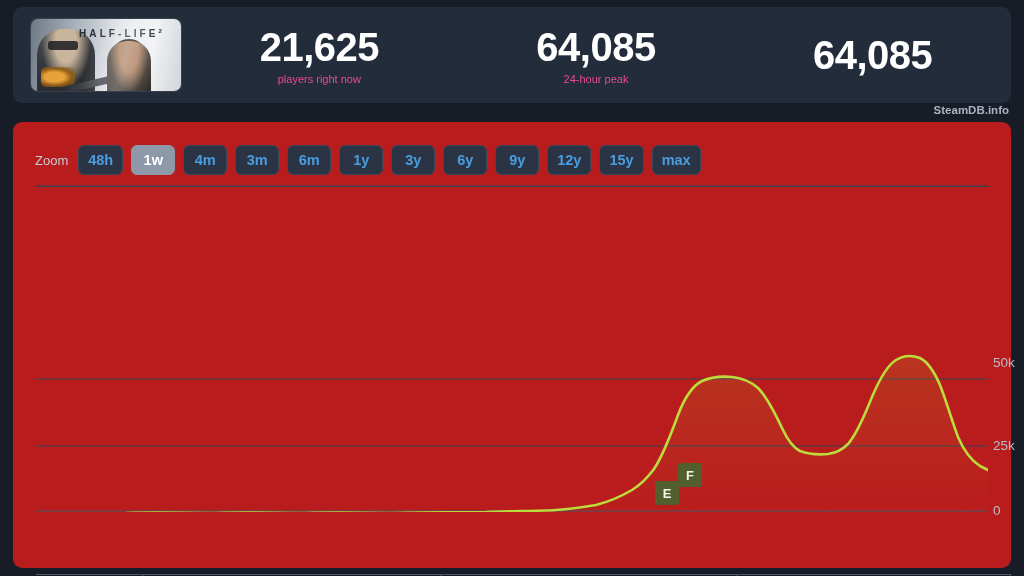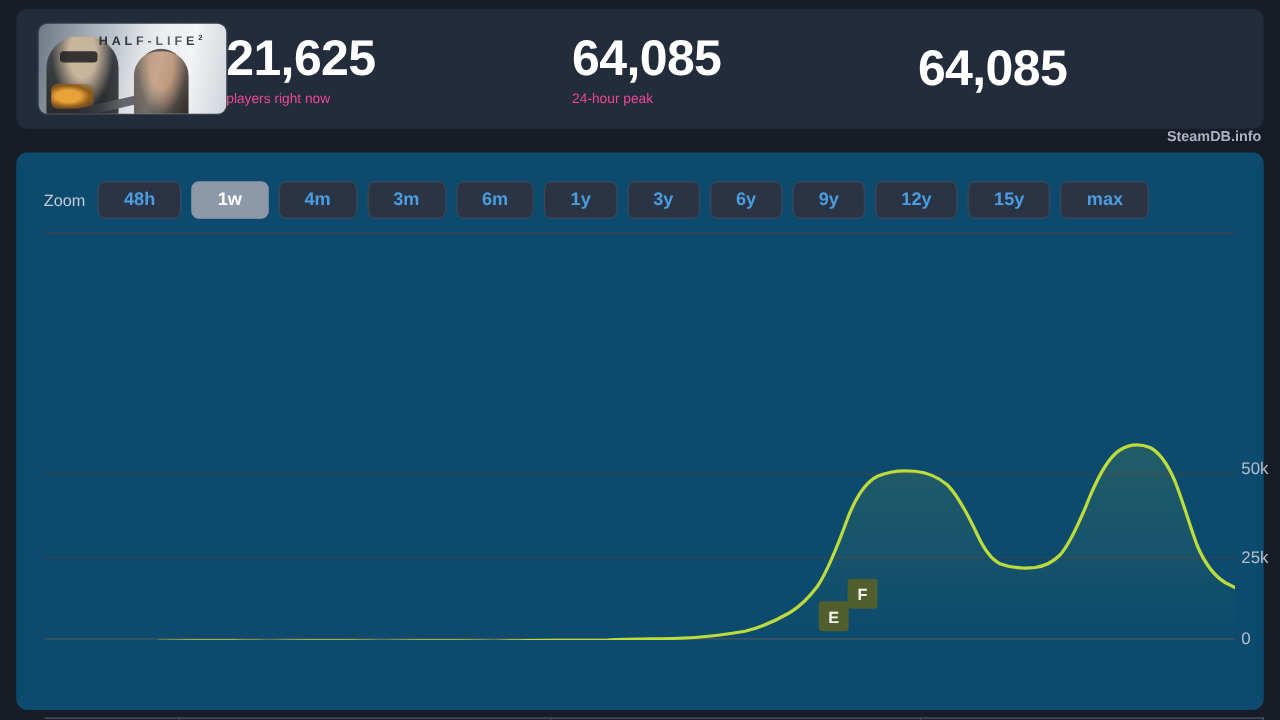--- a/index.html
+++ b/index.html
@@ -60,46 +60,46 @@
     font-size:10px;letter-spacing:3.1px;font-weight:bold;
     color:#2a2e33;white-space:nowrap;
   }
   .cap-title sup{font-size:6px;letter-spacing:0;}
   .cap-sheen{
     position:absolute;inset:0;
     background:linear-gradient(105deg,rgba(255,255,255,0) 40%,rgba(255,255,255,.28) 62%,rgba(255,255,255,0) 80%);
     pointer-events:none;
   }
 
-  .stat{flex:1;text-align:left;}
+  .stat{flex:1;text-align:center;}
   .stat .num{
     font-size:40px;font-weight:bold;color:#ffffff;letter-spacing:-0.5px;line-height:1.05;
   }
   .stat .lbl{
     font-size:11px;color:#ec4899;margin-top:5px;
   }
 
   .attrib{
     position:absolute;right:15px;top:104px;
     font-size:11.5px;font-weight:bold;color:#aab3bf;
   }
 
   
   .chart-panel{
     position:absolute;left:13px;top:122px;width:998px;height:446px;
-    background:#0c4a6e;border-radius:9px;
+    background:#b91c1c;border-radius:9px;
   }
 
   .zoombar{
     position:absolute;left:22px;top:22px;right:10px;height:32px;
     display:flex;align-items:center;gap:8px;
   }
   .zoom-label{font-size:13px;color:#c4ccd6;margin-right:2px;}
   .rbtn{
-    height:30px;min-width:44px;padding:0 20px;border-radius:6px;
+    height:30px;min-width:44px;padding:0 9px;border-radius:6px;
     display:flex;align-items:center;justify-content:center;
     font-size:14.5px;font-weight:bold;
     background:#2b3445;border:1px solid #3c4759;color:#4a9ee0;
     box-sizing:border-box;cursor:pointer;
   }
   .rbtn.active{background:#8d99a8;border-color:#8d99a8;color:#ffffff;}
 
   .rule{
     position:absolute;left:22px;right:22px;top:64px;height:1px;background:#39424f;
   }
@@ -229,21 +229,21 @@
              C606,299 612,292 618,284 C626,272 634,252 642,230
              C650,209 658,200 666,196 C675,192 686,191 696,192
              C706,193 714,196 722,203 C730,211 738,226 746,243
              C752,256 758,263 764,266 C772,269 782,270 792,269
              C800,268 806,265 812,259 C820,250 828,232 836,212
              C844,193 852,180 860,175 C868,170 876,170 884,173
              C892,177 898,186 904,200 C910,215 916,236 922,252
              C928,266 936,276 944,281 C948,283 950,284 952,285"></path>
       </svg>
 
-      <div class="ylab" style="top:182px;">50k</div>
+      <div class="ylab" style="top:170px;">50k</div>
       <div class="ylab" style="top:253px;">25k</div>
       <div class="ylab" style="top:318px;">0</div>
 
       <div class="marker" style="left:619px;top:296px;">E</div>
       <div class="marker" style="left:642px;top:278px;">F</div>
 
     </div>
 
     <div class="nav">
       <div class="nav-frame"></div>

